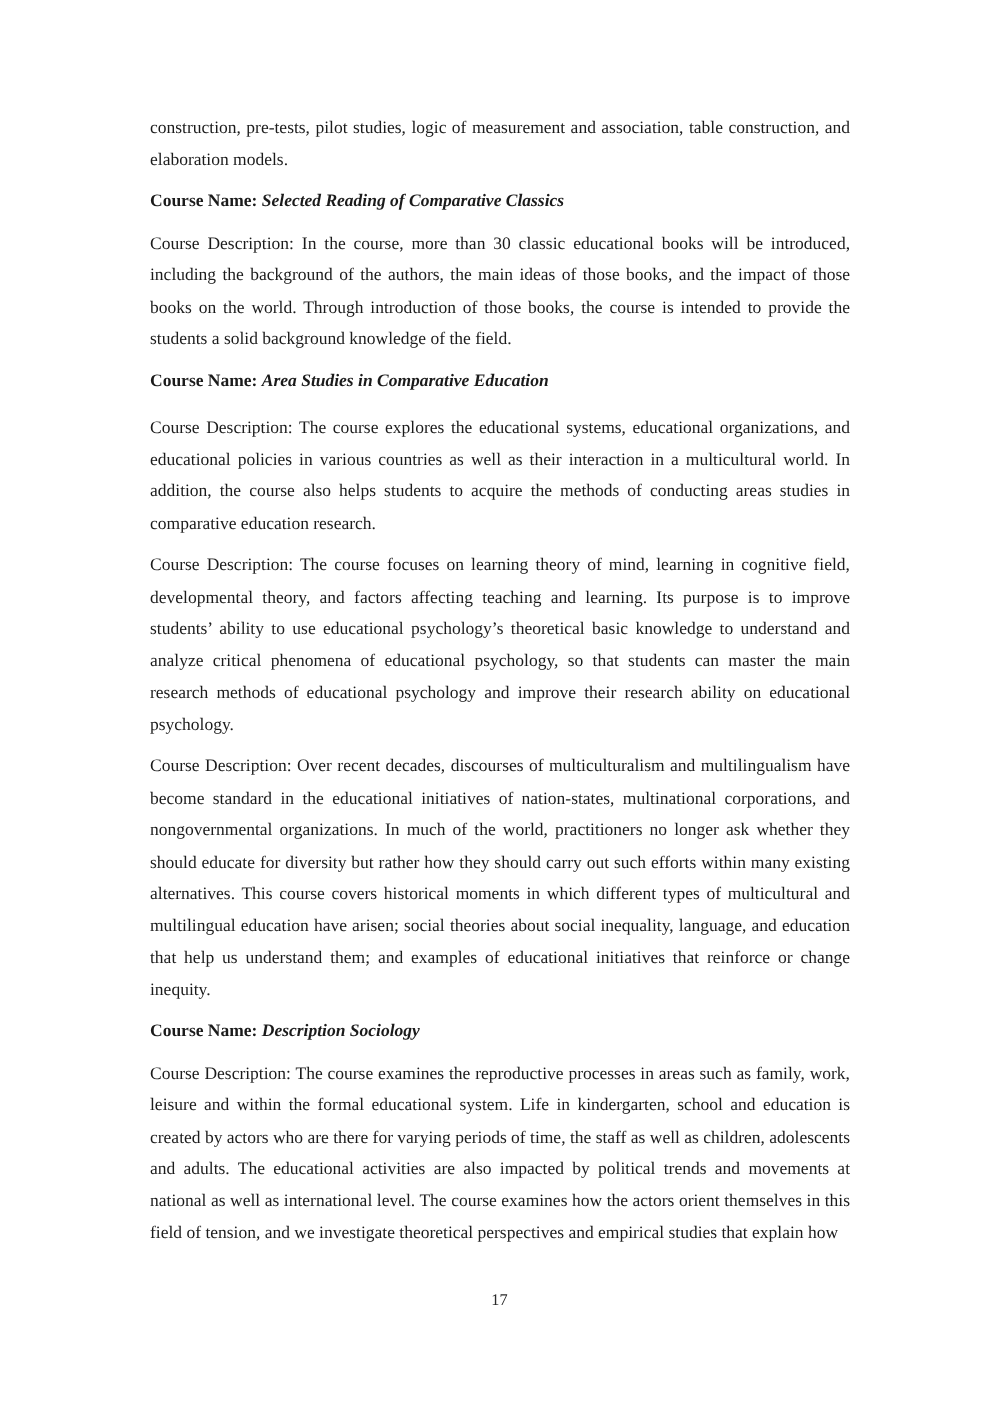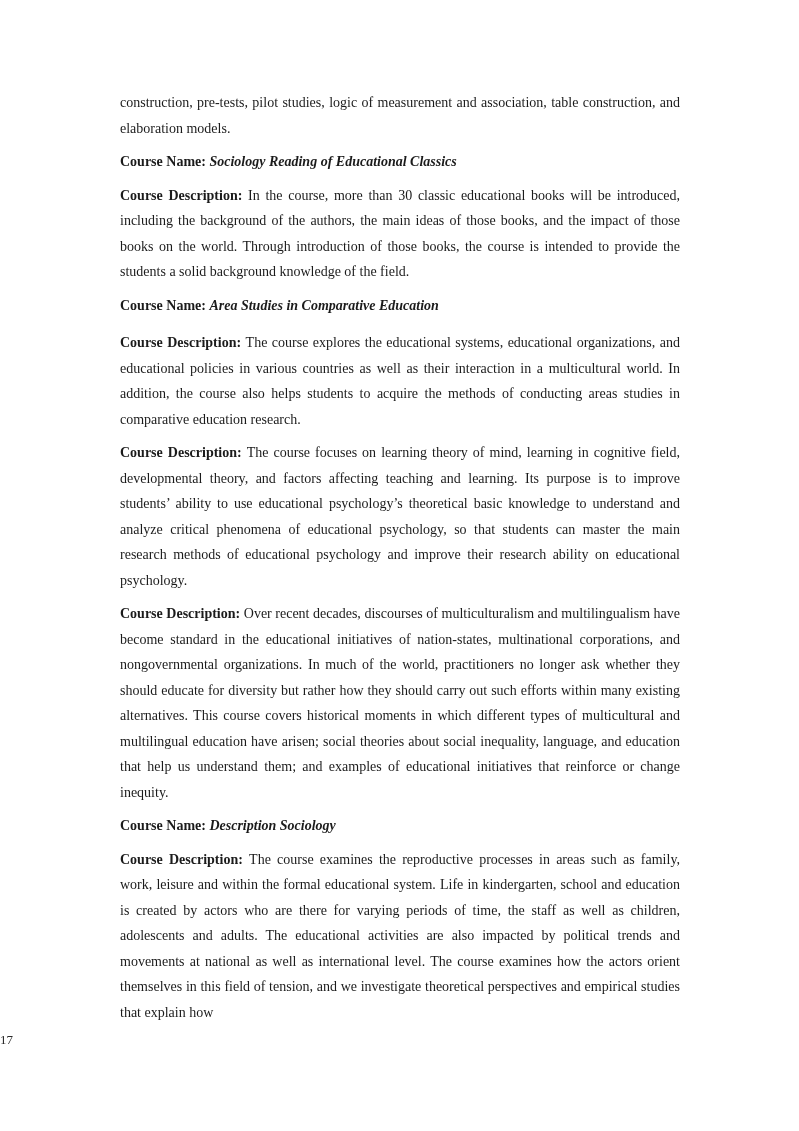--- a/index.html
+++ b/index.html
@@ -38,42 +38,42 @@
   .course-name {
     font-weight: bold;
   }
   .course-name .title {
     font-style: italic;
   }
   .course-name.tight {
     margin-bottom: 12px;
   }
   .desc-label {
-    font-weight: bold;
+    font-weight: normal;
   }
   .page-number {
     position: absolute;
     top: 1031px;
     left: 0;
     width: 799px;
-    text-align: left;
+    text-align: center;
     font-size: 13px;
     line-height: 18px;
     color: #2a2a2a;
   }
 </style>
 </head>
 <body>
 
 <div class="page">
   <div class="content">
 
     <p class="para"><span>construction, pre-tests, pilot studies, logic of measurement and association, table construction, and elaboration models.</span></p>
 
-    <p class="para course-name"><span class="name-label">Course Name: </span><span class="title">Sociology Reading of Educational Classics</span></p>
+    <p class="para course-name"><span class="name-label">Course Name: </span><span class="title">Selected Reading of Comparative Classics</span></p>
     <p class="para"><span class="desc-label">Course Description: </span><span>In the course, more than 30 classic educational books will be introduced, including the background of the authors, the main ideas of those books, and the impact of those books on the world. Through introduction of those books, the course is intended to provide the students a solid background knowledge of the field.</span></p>
 
     <p class="para course-name tight"><span class="name-label">Course Name: </span><span class="title">Area Studies in Comparative Education</span></p>
     <p class="para"><span class="desc-label">Course Description: </span><span>The course explores the educational systems, educational organizations, and educational policies in various countries as well as their interaction in a multicultural world. In addition, the course also helps students to acquire the methods of conducting areas studies in comparative education research.</span></p>
 
     <p class="para"><span class="desc-label">Course Description: </span><span>The course focuses on learning theory of mind, learning in cognitive field, developmental theory, and factors affecting teaching and learning. Its purpose is to improve students’ ability to use educational psychology’s theoretical basic knowledge to understand and analyze critical phenomena of educational psychology, so that students can master the main research methods of educational psychology and improve their research ability on educational psychology.</span></p>
 
     <p class="para"><span class="desc-label">Course Description: </span><span>Over recent decades, discourses of multiculturalism and multilingualism have become standard in the educational initiatives of nation-states, multinational corporations, and nongovernmental organizations. In much of the world, practitioners no longer ask whether they should educate for diversity but rather how they should carry out such efforts within many existing alternatives. This course covers historical moments in which different types of multicultural and multilingual education have arisen; social theories about social inequality, language, and education that help us understand them; and examples of educational initiatives that reinforce or change inequity.</span></p>
 
     <p class="para course-name"><span class="name-label">Course Name: </span><span class="title">Description Sociology</span></p>

